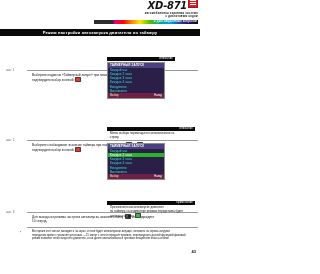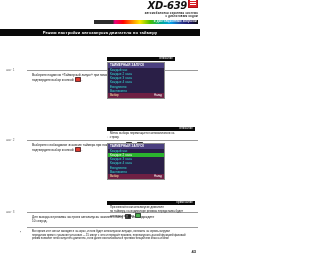--- a/index.html
+++ b/index.html
@@ -151,21 +151,21 @@
   }
 </style>
 </head>
 <body>
 
 <div class="page">
 
   <div class="header">
     <div class="brand-block">
       <div class="logo-row">
-        <div class="logo-text">XD-639</div>
+        <div class="logo-text">XD-871</div>
         <div class="logo-badge"></div>
       </div>
       <div class="sub1">автомобильная охранная система</div>
       <div class="sub1">с диалоговым кодом</div>
     </div>
     <div class="gradient-bar"></div>
     <div class="sub2-wrap">
       <div class="sub2-over">и дистанционным запуском</div>
     </div>
   </div>

